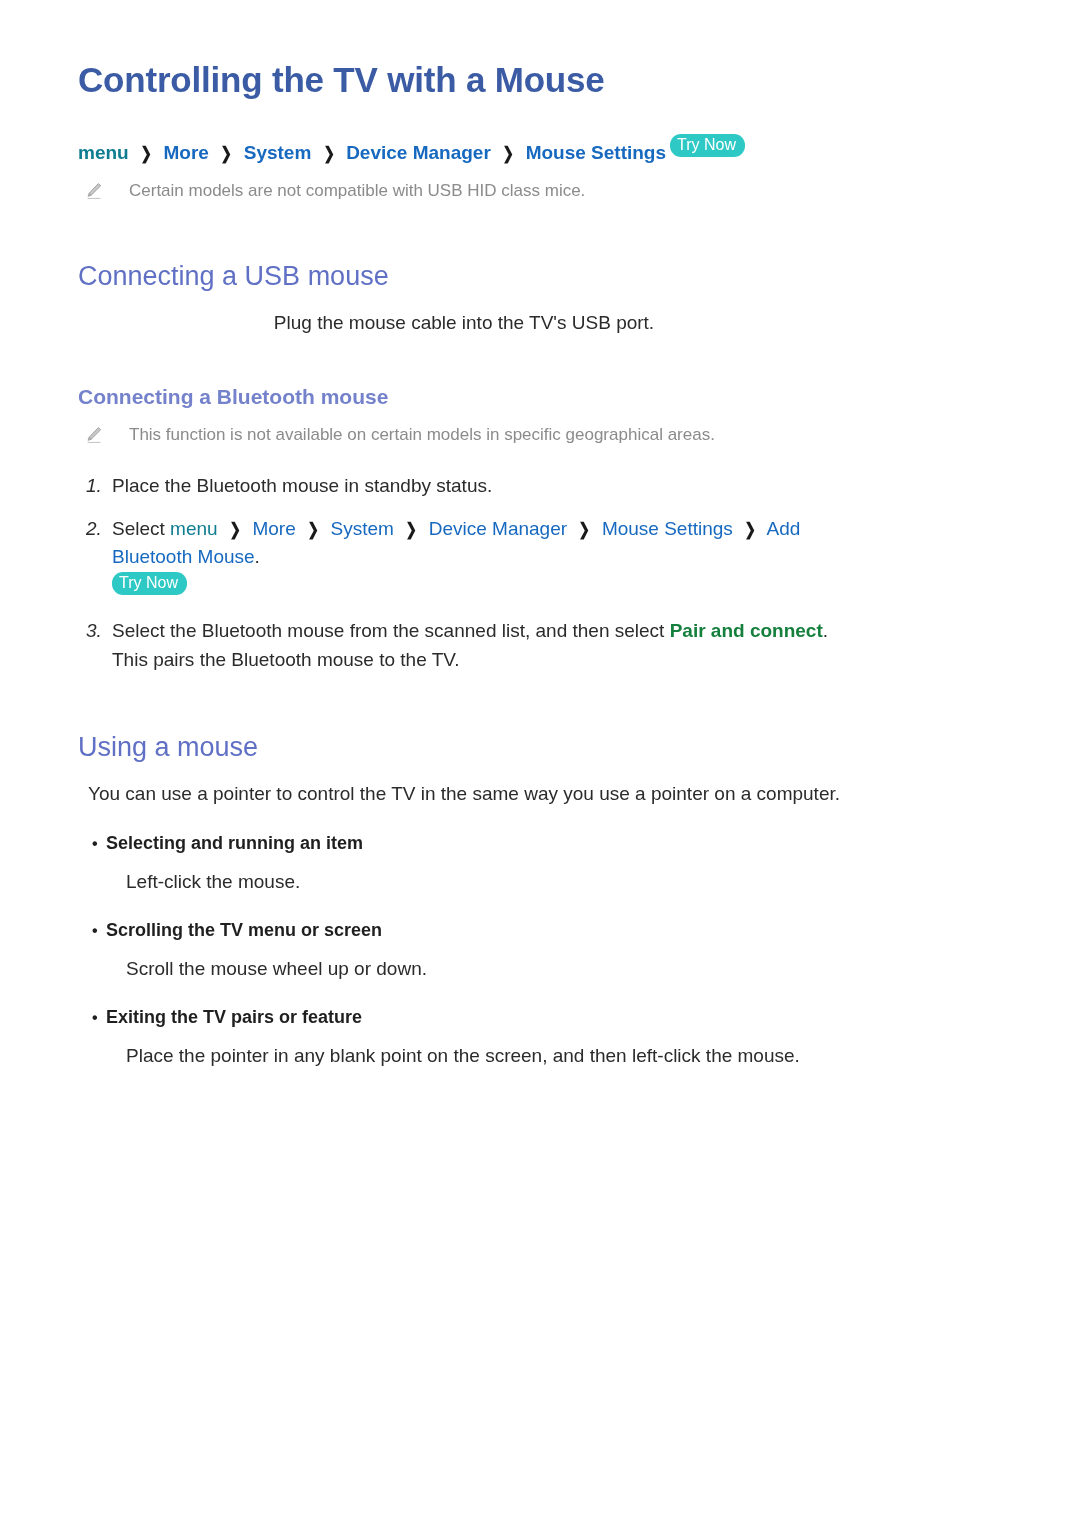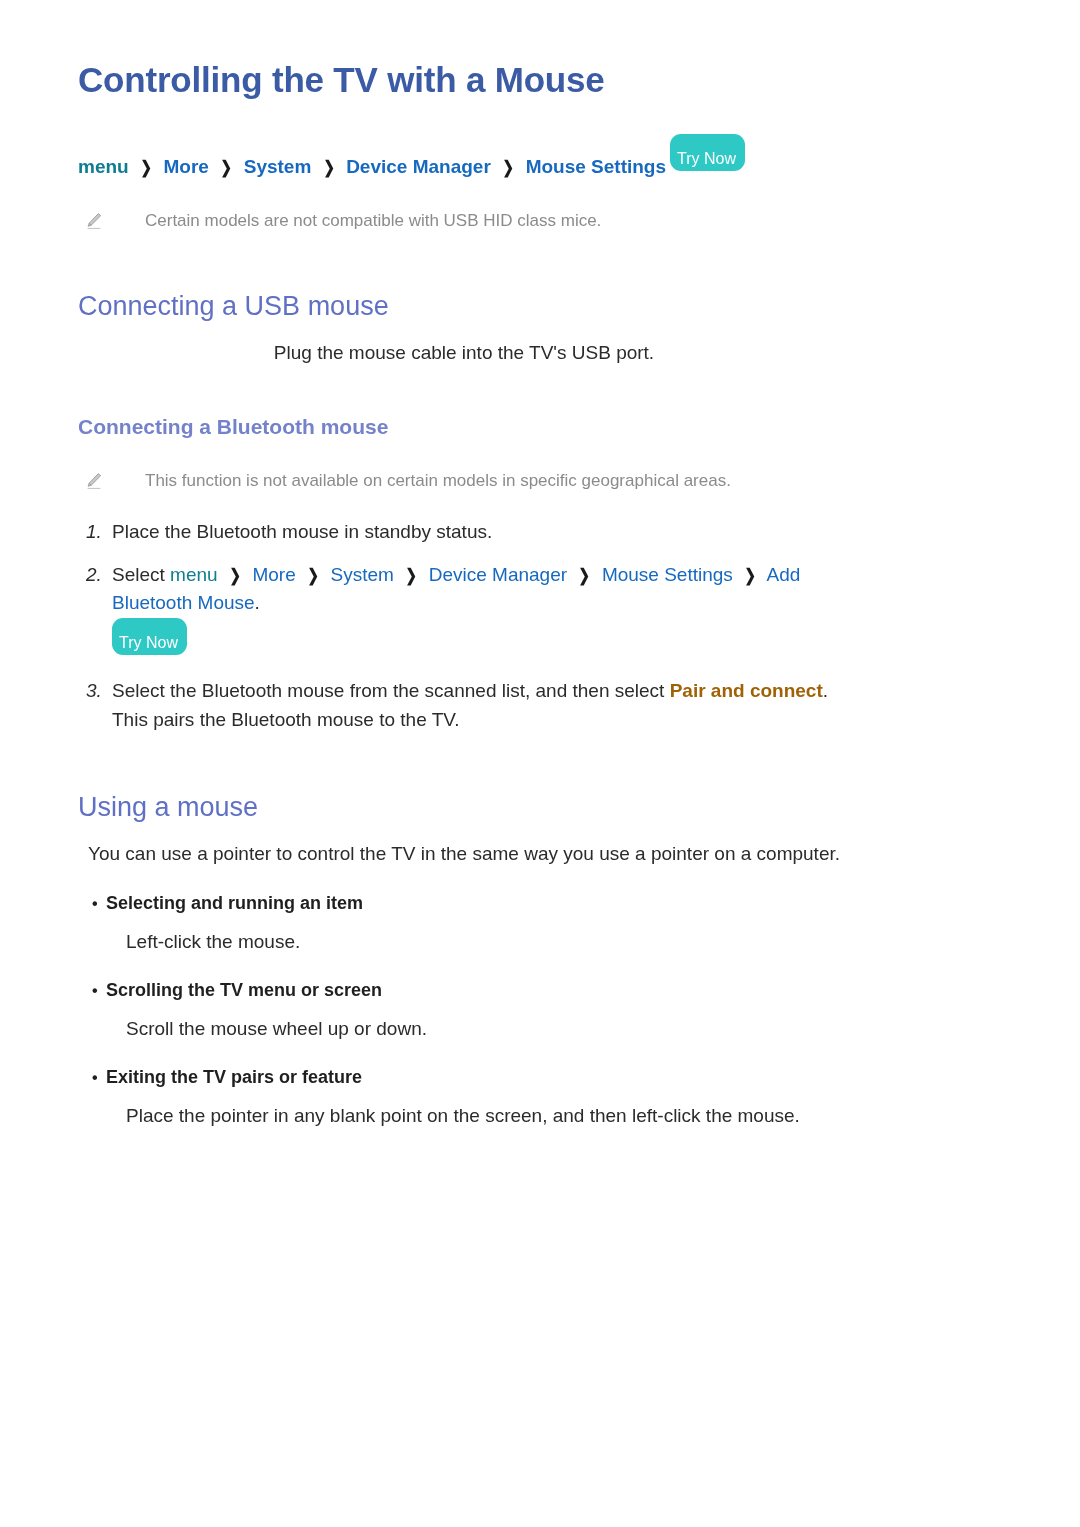--- a/index.html
+++ b/index.html
@@ -51,40 +51,39 @@
   }
 
   
   .try-now {
     display: inline-block;
     background: #2ec8c5;
     color: #ffffff;
     font-size: 16px;
     font-weight: normal;
     border-radius: 11px;
-    padding: 16px 9px 3px 7px;
+    padding: 2px 9px 3px 7px;
     line-height: 1.15;
     vertical-align: 2px;
     margin-left: 4px;
     overflow: hidden;
   }
   .try-now.standalone {
     margin-left: 0;
     vertical-align: 0;
   }
 
   
   .note {
     display: flex;
     align-items: flex-start;
-    margin-top: 29px;
+    margin-top: 13px;
     color: #8b8b8b;
     font-size: 17px;
     line-height: 1.45;
-    gap: 16px;
   }
   .note .pencil-icon {
     flex: 0 0 auto;
     width: 18px;
     height: 18px;
     margin-right: 26px;
     margin-top: 3px;
     margin-left: 7px;
   }
   .note .pencil-icon svg { display: block; }
@@ -129,21 +128,21 @@
     padding-left: 8px;
     box-sizing: border-box;
     font-style: italic;
     color: #2b2b2b;
   }
   .olist-body {
     flex: 1 1 auto;
     max-width: 870px;
   }
   .strong-link {
-    color: #a16207;
+    color: #15803d;
     font-weight: bold;
   }
 
   
   .blist { margin-top: 24px; }
   .blist-group { margin-top: 22px; }
   .blist-group:first-child { margin-top: 0; }
   .blist-head {
     display: flex;
     align-items: baseline;

